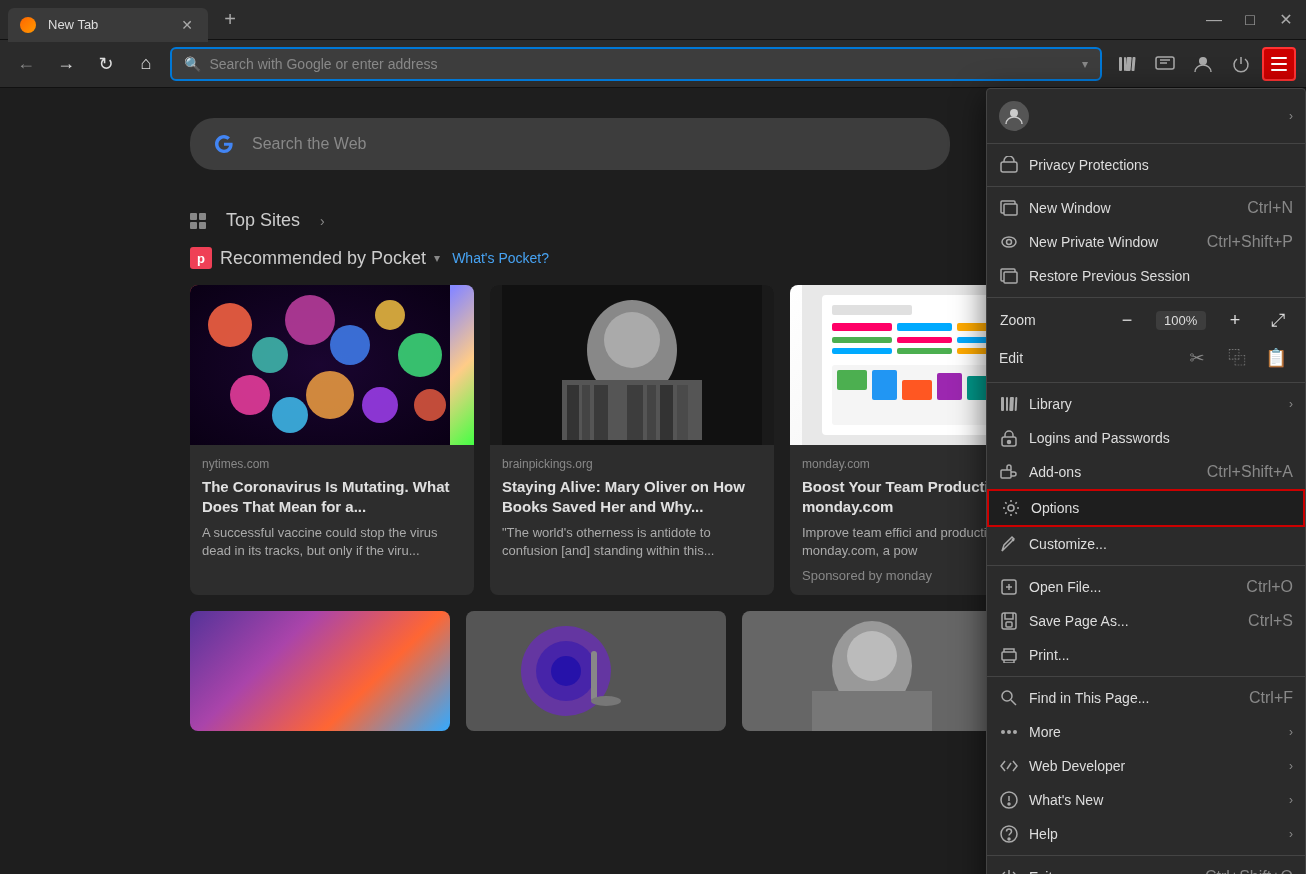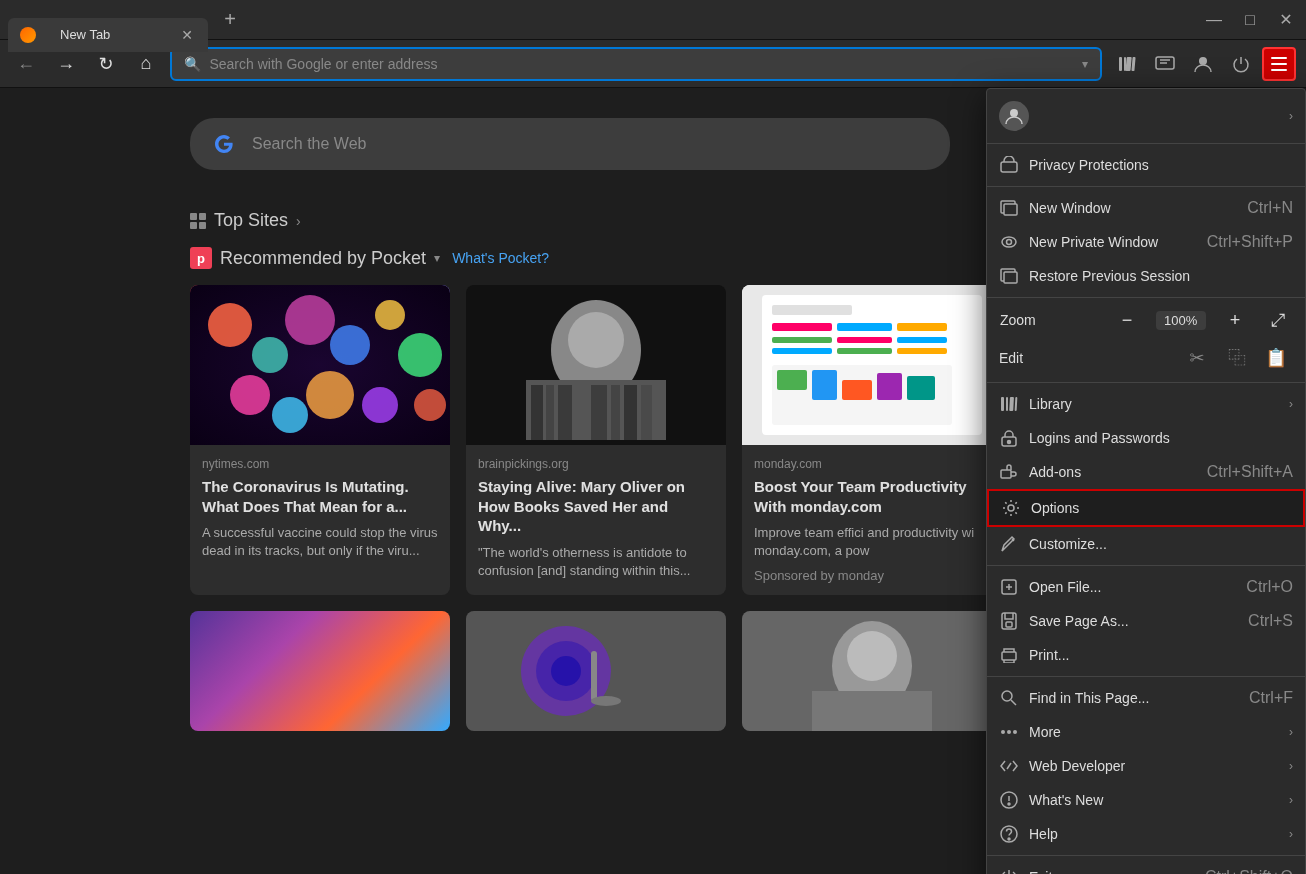--- a/index.html
+++ b/index.html
@@ -23,23 +23,23 @@
       border-bottom: 1px solid #111;
     }
     .tab {
       display: flex;
       align-items: center;
       background: #3a3a3a;
       border-radius: 6px 6px 0 0;
       padding: 0 12px;
       height: 34px;
       min-width: 200px;
-      gap: 24px;
+      gap: 12px;
       position: relative;
-      top: 15px;
+      top: 5px;
     }
     .tab-favicon {
       width: 16px;
       height: 16px;
       border-radius: 50%;
       background: linear-gradient(135deg, #ff6600, #ff9900);
     }
     .tab-title {
       font-size: 13px;
       color: #ddd;
@@ -190,21 +190,21 @@
     .page-search-text {
       color: #888;
       font-size: 16px;
       flex: 1;
     }
 
     
     .section-header {
       display: flex;
       align-items: center;
-      gap: 8px;
+      gap: 20px;
       margin-bottom: 14px;
     }
     .section-header-icon {
       display: grid;
       grid-template-columns: 1fr 1fr;
       gap: 2px;
       width: 16px;
       height: 16px;
     }
     .section-header-icon span {
@@ -260,21 +260,21 @@
 
     
     .articles-grid {
       display: flex;
       gap: 16px;
     }
     .article-card {
       background: #2d2d2d;
       border-radius: 8px;
       overflow: hidden;
-      width: 260px;
+      width: 284px;
       cursor: pointer;
     }
     .article-img-nytimes {
       background: linear-gradient(135deg, #c44, #f88, #4cc, #88f, #fc8, #4f4);
       height: 160px;
       position: relative;
       overflow: hidden;
     }
     .article-img-brainpickings {
       background: #1a1a1a;

